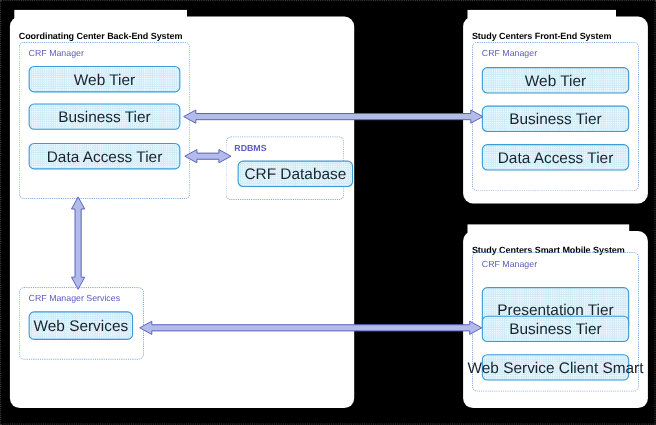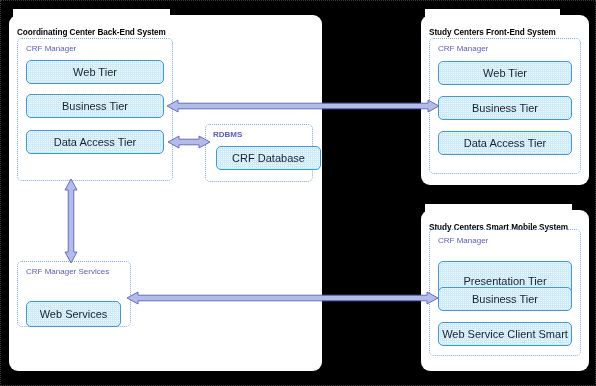--- a/index.html
+++ b/index.html
@@ -65,21 +65,21 @@
     background-color: #cdeaf7;
     background-image:
       radial-gradient(circle at 0.5px 0.5px, rgba(255,255,255,0.75) 0.6px, rgba(0,0,0,0) 0.7px);
     background-size: 2px 2px;
     border: 1px solid #3c9ad6;
     border-radius: 5px;
     display: flex;
     align-items: center;
     justify-content: center;
     color: #15232e;
-    font-size: 11px;
+    font-size: 14px;
     white-space: nowrap;
   }
 
   
   .arrow {
     position: absolute;
   }
   .arrow svg { display: block; overflow: visible; }
 </style>
 </head>
@@ -100,21 +100,21 @@
   <div class="tier-box" style="left:25px; top:129px; width:138px; height:24px;">Data Access Tier</div>
 
   
   <div class="group-box" style="left:204px; top:123px; width:108px; height:58px;"></div>
   <div class="group-label" style="left:212px; top:129px;font-weight:bold;">RDBMS</div>
   <div class="tier-box" style="left:215px; top:145px; width:105px; height:24px;">CRF Database</div>
 
   
   <div class="group-box" style="left:16px; top:260px; width:114px; height:66px;"></div>
   <div class="group-label" style="left:25px; top:266px;">CRF Manager Services</div>
-  <div class="tier-box" style="left:25px; top:282px; width:95px; height:26px;margin-top:18px;">Web Services</div>
+  <div class="tier-box" style="left:25px; top:282px; width:95px; height:26px;">Web Services</div>
 
   
   <div class="system-panel" style="left:420px; top:14px; width:168px; height:170px;"></div>
   <div class="system-title" style="left:424px; top:8px;">Study Centers Front-End System</div>
 
   <div class="group-box" style="left:428px; top:37px; width:152px; height:136px;"></div>
   <div class="group-label" style="left:437px; top:43px;">CRF Manager</div>
 
   <div class="tier-box" style="left:437px; top:60px; width:134px; height:24px;">Web Tier</div>
   <div class="tier-box" style="left:437px; top:95px; width:134px; height:24px;">Business Tier</div>

